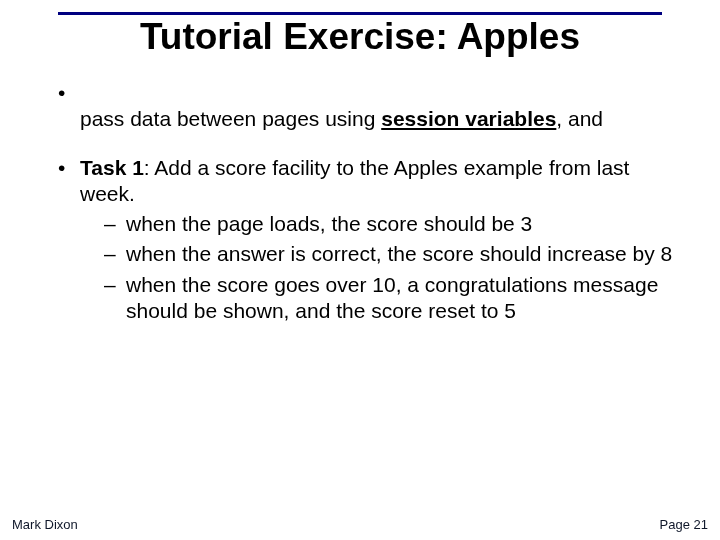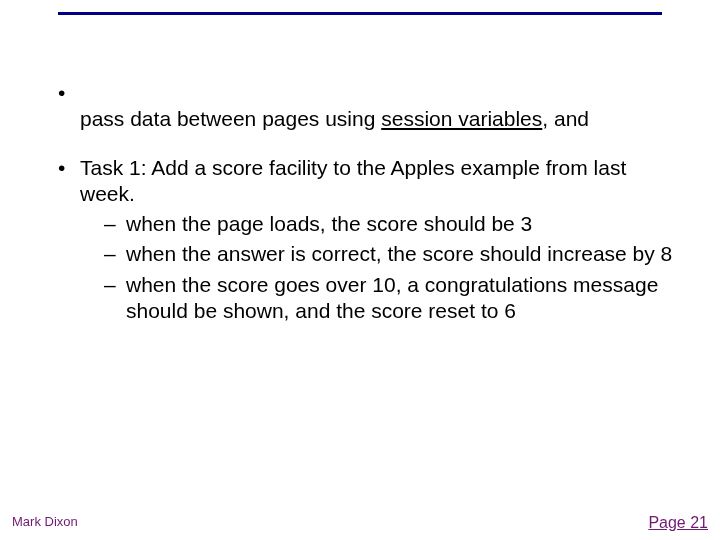--- a/index.html
+++ b/index.html
@@ -60,43 +60,43 @@
     display: flex;
     margin-top: 4px;
     padding-left: 24px;
   }
   .sub .dash {
     flex: 0 0 22px;
   }
   .sub .text {
     flex: 1 1 auto;
   }
-  strong { font-weight: normal; margin-top: 38px; }
+  strong { font-weight: bold; margin-top: 38px; }
   u { text-decoration: underline; }
   .footer {
     position: absolute;
     bottom: 8px;
     left: 12px;
     right: 12px;
     display: flex;
     justify-content: space-between;
     font-size: 13px;
-    color: #701a75;
+    color: #0f172a;
     margin-top: 21px;
   }
   .page-num {
-    font-size: 16px;
-    text-decoration: underline;
+    font-size: 13px;
   }
 </style>
 </head>
 <body>
 
 <div class="slide">
   <div class="rule-top"></div>
+  <div class="title">Tutorial Exercise: Apples</div>
 
   <div class="content">
 
     <div class="bullet">
       <div class="dot">•</div>
       <div class="text">
         <br>
         <span>pass data between pages using </span><strong><u>session variables</u></strong><span>, and </span><br>
       </div>
     </div>
@@ -109,21 +109,21 @@
         <div class="sub">
           <div class="dash">–</div>
           <div class="text">when the page loads, the score should be 3</div>
         </div>
         <div class="sub">
           <div class="dash">–</div>
           <div class="text">when the answer is correct, the score should increase by 8</div>
         </div>
         <div class="sub">
           <div class="dash">–</div>
-          <div class="text">when the score goes over 10, a congratulations message should be shown, and the score reset to 6</div>
+          <div class="text">when the score goes over 10, a congratulations message should be shown, and the score reset to 5</div>
         </div>
       </div>
     </div>
 
   </div>
 
   <div class="footer">
     <span>Mark Dixon</span>
     <span class="page-num">Page 21</span>
   </div>

